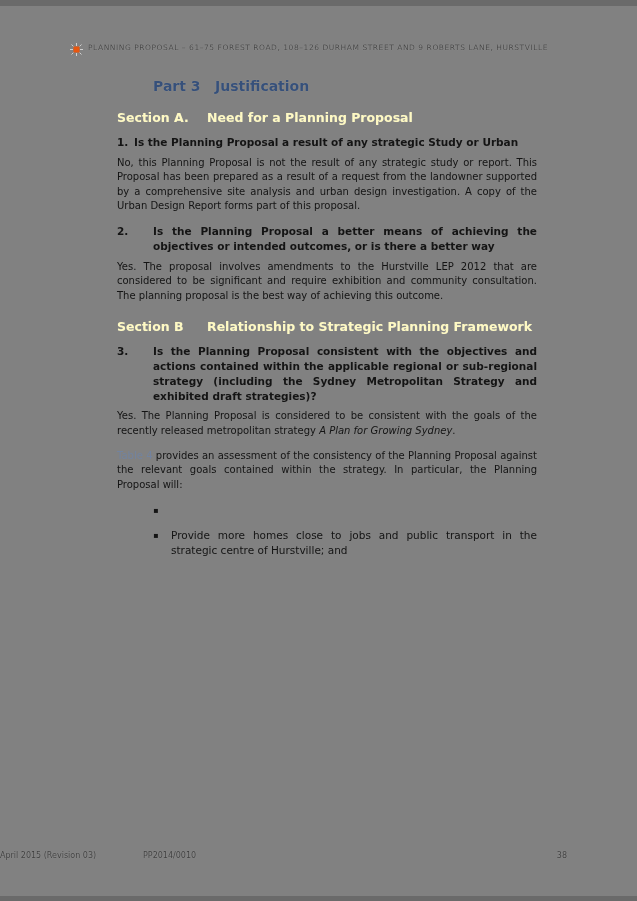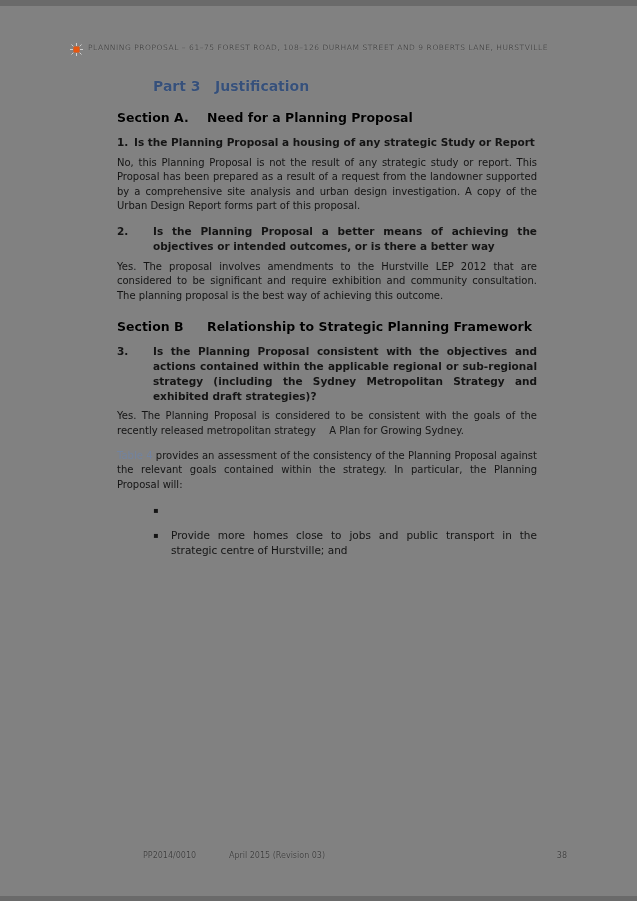--- a/index.html
+++ b/index.html
@@ -34,56 +34,56 @@
   .part-heading{
     display:flex;align-items:baseline;
     color:#36507a;font-weight:bold;font-size:14px;
     margin:0 0 14px 0;
     text-shadow:0 0 1px rgba(255,255,255,0.25);
   }
   .part-heading .h-label{min-width:62px;margin-left:36px;}
 
   .section-heading{
     display:flex;align-items:baseline;
-    color:#000000;font-weight:bold;font-size:12.5px;
+    color:#fef9c3;font-weight:bold;font-size:12.5px;
     margin:16px 0 10px 0;
     text-shadow:0 0 1px rgba(255,255,255,0.25);
   }
   .section-heading .h-label{min-width:90px;}
 
   .question{
     display:flex;font-weight:bold;font-size:10.5px;line-height:1.42;
     margin:10px 0 6px 0;text-align:justify;
   }
   .question .q-num{flex:0 0 auto;}
   .question.tight .q-num{width:17px;}
   .question.wide .q-num{width:36px;}
   .question .q-text{flex:1 1 auto;}
 
   .para{
     font-size:10px;line-height:1.43;text-align:justify;
     margin:0 0 11px 0;
   }
-  .italic{margin-left:10px;}
+  .italic{font-style:italic;}
   .xref{color:#72839f;}
 
   .bullet-item{
     display:flex;font-size:10.5px;line-height:1.43;text-align:justify;
     margin:0 0 10px 0;padding-left:36px;
   }
   .bullet-item .b-marker{flex:0 0 18px;font-size:8px;line-height:15px;}
   .bullet-item .b-text{flex:1 1 auto;}
 
   .doc-footer{
     position:absolute;top:851px;left:0;width:637px;height:12px;
     font-size:8px;color:#3e3e3e;
     text-shadow:0 0 1px rgba(255,255,255,0.3);
   }
   .doc-footer .f-left{position:absolute;left:111px;margin-left:32px;}
-  .doc-footer .f-center{position:absolute;left:0;width:554px;text-align:center;}
+  .doc-footer .f-center{position:absolute;left:0;width:554px;}
   .doc-footer .f-right{position:absolute;right:70px;}
 </style>
 </head>
 <body>
 
 <div class="edge-strip top"></div>
 
 <div class="doc-header">
   <span class="logo">
     <svg width="13" height="13" viewBox="0 0 13 13">
@@ -110,21 +110,21 @@
     <span class="h-title">Justification</span>
   </div>
 
   <div class="section-heading">
     <span class="h-label">Section A.</span>
     <span class="h-title">Need for a Planning Proposal</span>
   </div>
 
   <div class="question tight">
     <span class="q-num">1.</span>
-    <span class="q-text">Is the Planning Proposal a housing of any strategic Study or Report</span>
+    <span class="q-text">Is the Planning Proposal a result of any strategic Study or Urban</span>
   </div>
 
   <p class="para">No, this Planning Proposal is not the result of any strategic study or report. This Proposal has been prepared as a result of a request from the landowner supported by a comprehensive site analysis and urban design investigation. A copy of the Urban Design Report forms part of this proposal.</p>
 
   <div class="question wide">
     <span class="q-num">2.</span>
     <span class="q-text">Is the Planning Proposal a better means of achieving the objectives or intended outcomes, or is there a better way</span>
   </div>
 
   <p class="para">Yes. The proposal involves amendments to the Hurstville LEP 2012 that are considered to be significant and require exhibition and community consultation. The planning proposal is the best way of achieving this outcome.</p>

